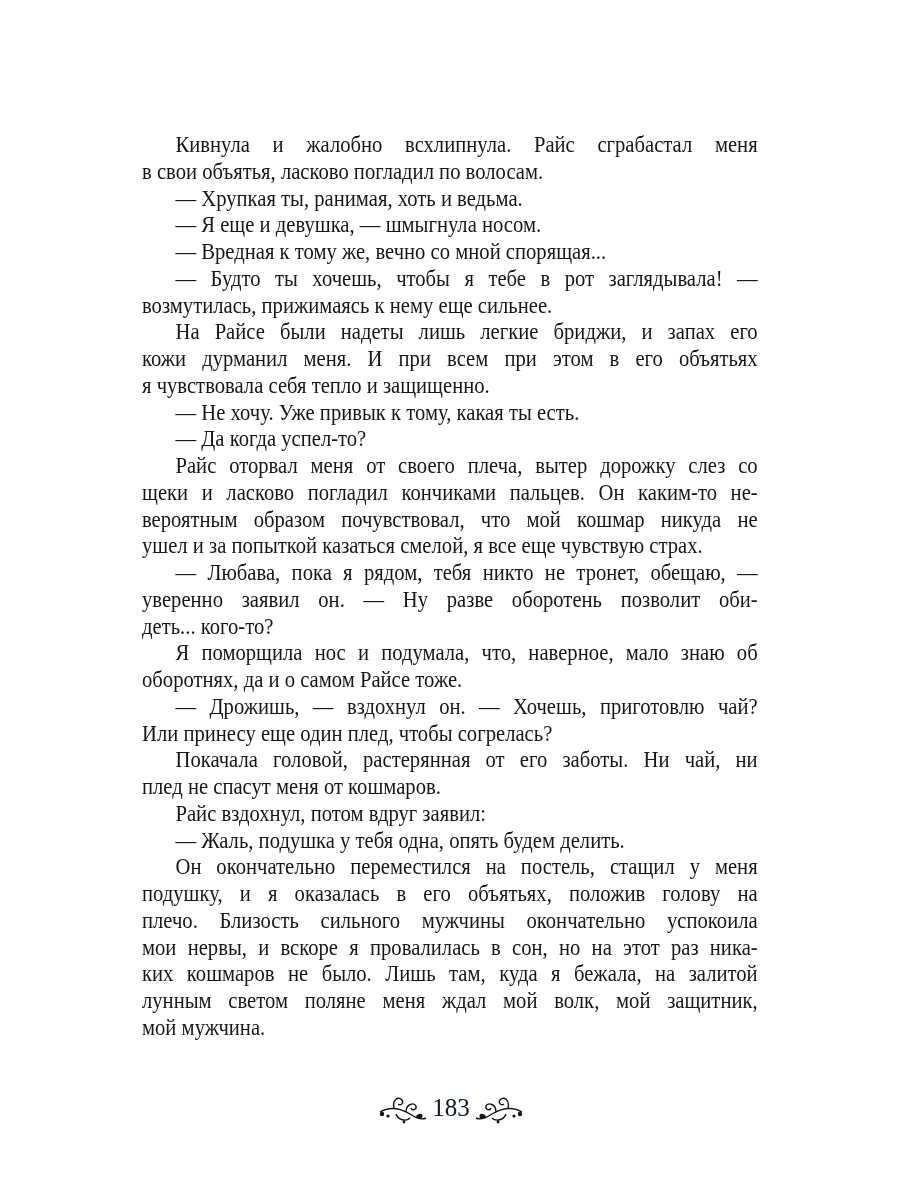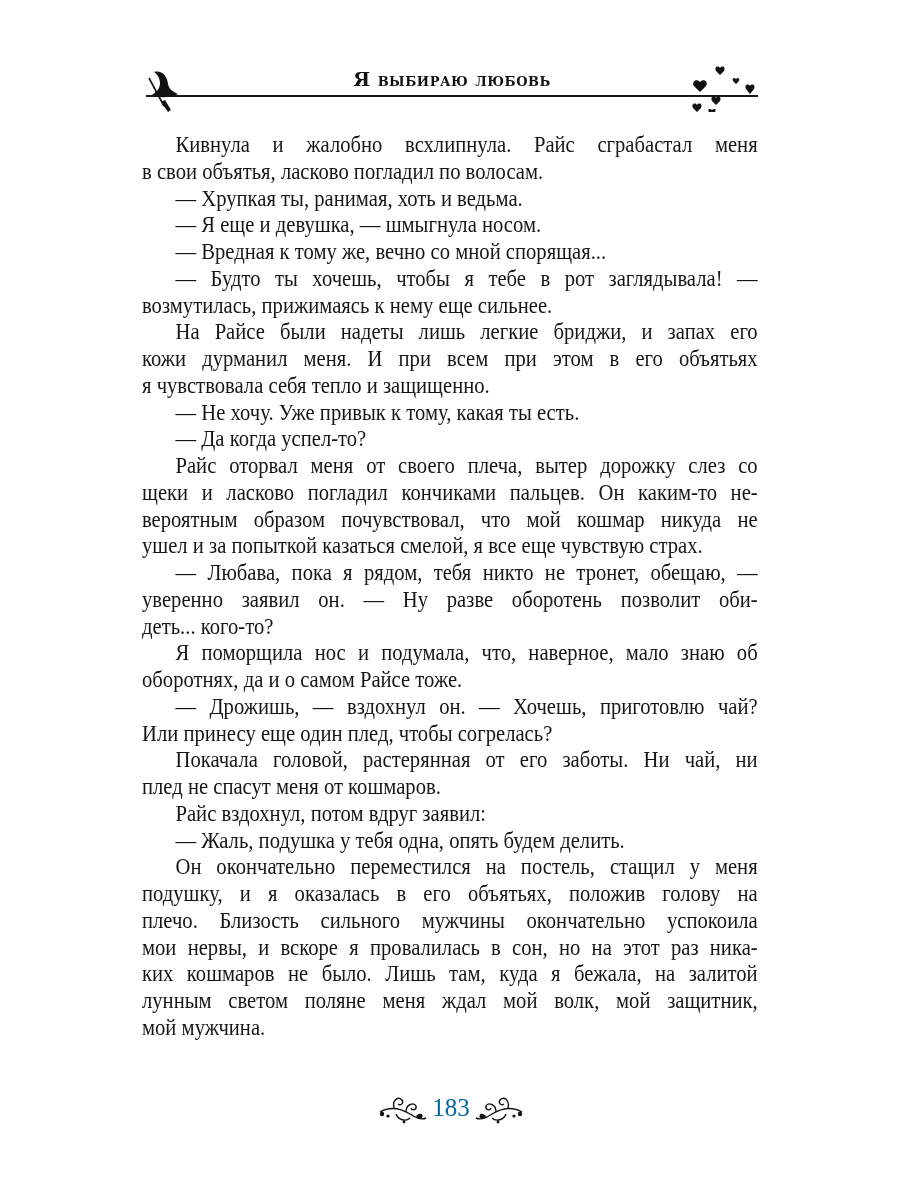--- a/index.html
+++ b/index.html
@@ -101,62 +101,36 @@
       height: 40px;
     }
     .folio-num {
       position: absolute;
       left: 50px;
       top: 4px;
       width: 50px;
       text-align: center;
       font-family: "Liberation Serif", serif;
       font-size: 25px;
-      color: #0369a1;
+      color: #0f172a;
     }
     .ornament {
       position: absolute;
       top: 2px;
       width: 52px;
       height: 34px;
     }
     .ornament.left { left: 0; }
     .ornament.right { right: 0; transform: scaleX(-1); }
   </style>
 </head>
 <body>
 
 <div class="page">
 
-  <div class="running-head">
-    <div class="head-rule"></div>
-
-    <svg class="witch-hat" viewBox="0 0 40 50">
-
-      <line x1="3" y1="14" x2="18" y2="42" stroke="#111" stroke-width="1.6"></line>
-
-      <path d="M15 38 L22 48 L25 46 L19 36 Z" fill="#111"></path>
-
-      <path d="M8 8 C16 6 21 12 22 20 C23 26 28 28 32 30 C24 34 12 34 6 31 C10 28 14 25 14 19 C14 14 11 10 8 8 Z" fill="#111"></path>
-    </svg>
-
-    <div class="head-title">Я выбираю любовь</div>
-
-    <svg class="hearts" viewBox="0 0 70 50">
-      <g fill="#111">
-        <path d="M12 20 c-3 -4 -9 -1 -6 4 l6 6 l6 -6 c3 -5 -3 -8 -6 -4z"></path>
-        <path d="M32 6 c-2 -3 -6 -1 -4 3 l4 4 l4 -4 c2 -4 -2 -6 -4 -3z"></path>
-        <path d="M48 17 c-2 -2 -4 -1 -3 2 l3 3 l3 -3 c1 -3 -1 -4 -3 -2z"></path>
-        <path d="M62 24 c-2 -3 -6 -1 -4 3 l4 5 l4 -5 c2 -4 -2 -6 -4 -3z"></path>
-        <path d="M28 36 c-2 -3 -6 -1 -4 3 l4 4 l4 -4 c2 -4 -2 -6 -4 -3z"></path>
-        <path d="M9 43 c-2 -3 -6 -1 -4 3 l4 4 l4 -4 c2 -4 -2 -6 -4 -3z"></path>
-        <path d="M24 48 c-2 -2 -5 -1 -3 2 l3 3 l3 -3 c2 -3 -1 -4 -3 -2z"></path>
-      </g>
-    </svg>
-  </div>
 
   <div class="text-block" id="text-block">
       <span class="line indent">Кивнула и жалобно всхлипнула. Райс сграбастал меня</span>
       <span class="line last">в свои объятья, ласково погладил по волосам.</span>
       <span class="line indent last">— Хрупкая ты, ранимая, хоть и ведьма.</span>
       <span class="line indent last">— Я еще и девушка, — шмыгнула носом.</span>
       <span class="line indent last">— Вредная к тому же, вечно со мной спорящая...</span>
       <span class="line indent">— Будто ты хочешь, чтобы я тебе в рот заглядывала! —</span>
       <span class="line last">возмутилась, прижимаясь к нему еще сильнее.</span>
       <span class="line indent">На Райсе были надеты лишь легкие бриджи, и запах его</span>

